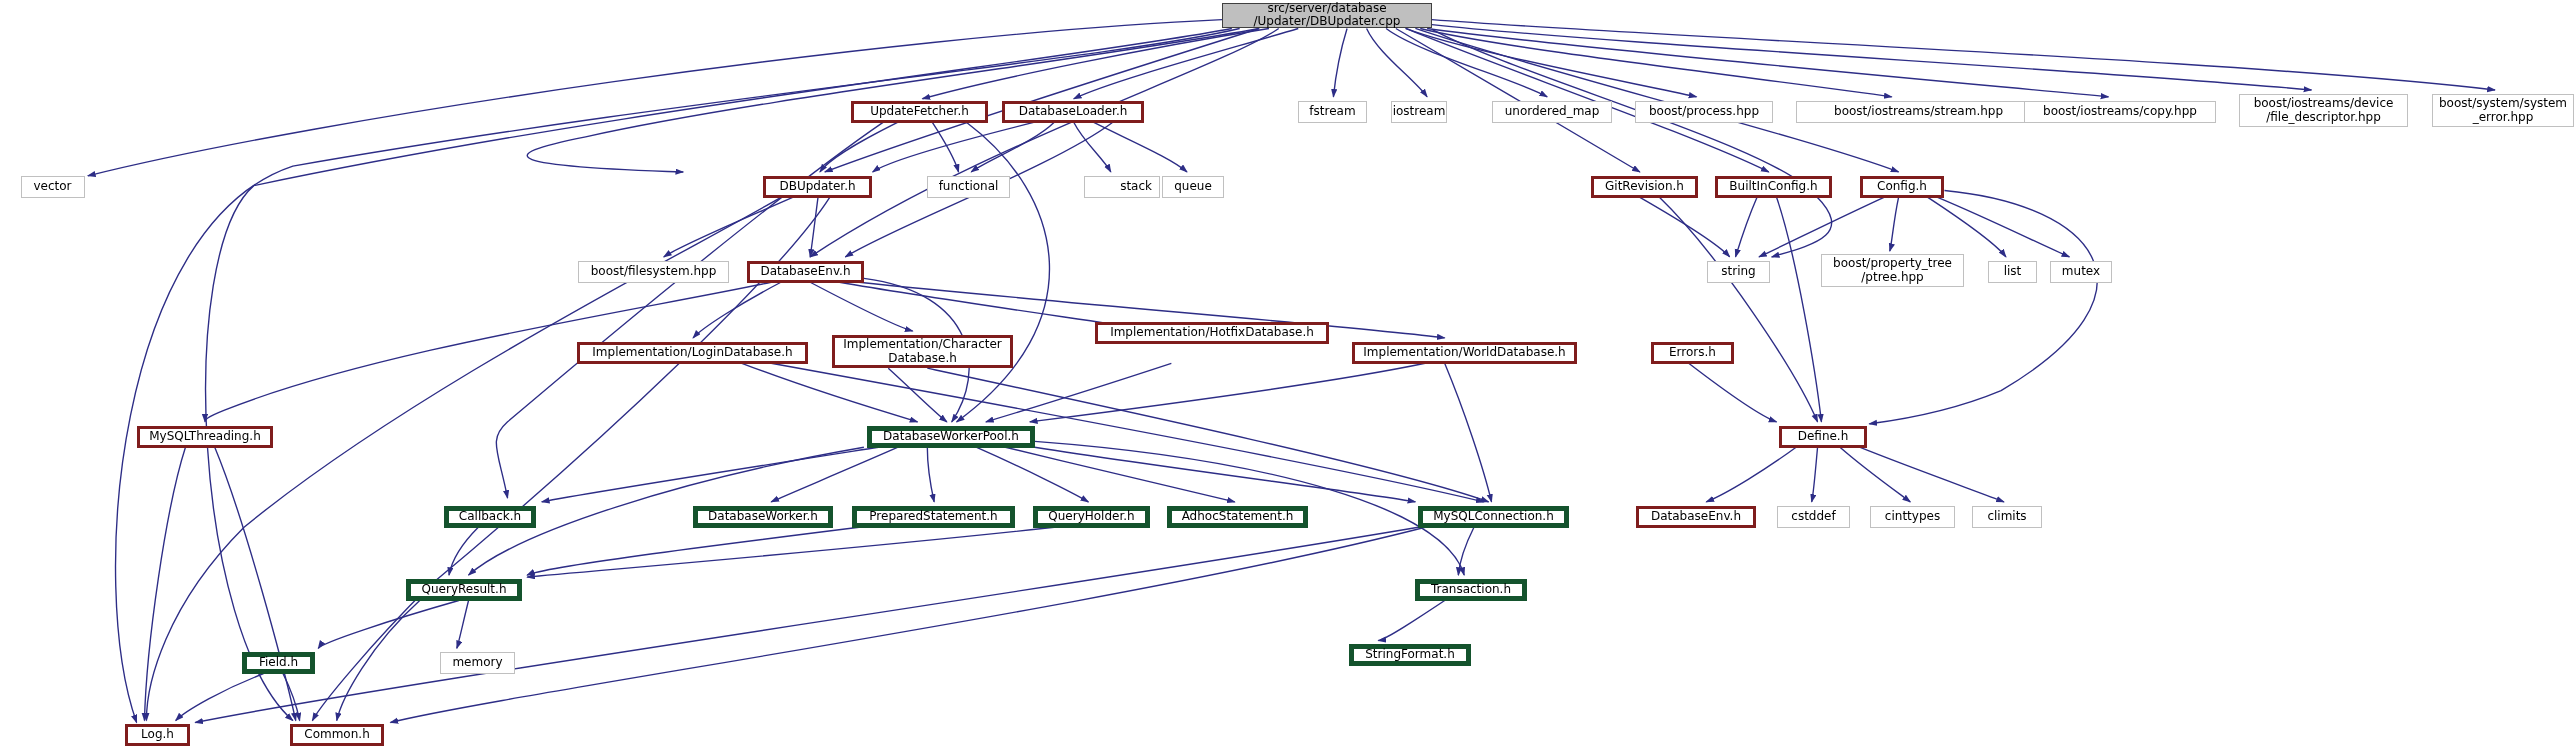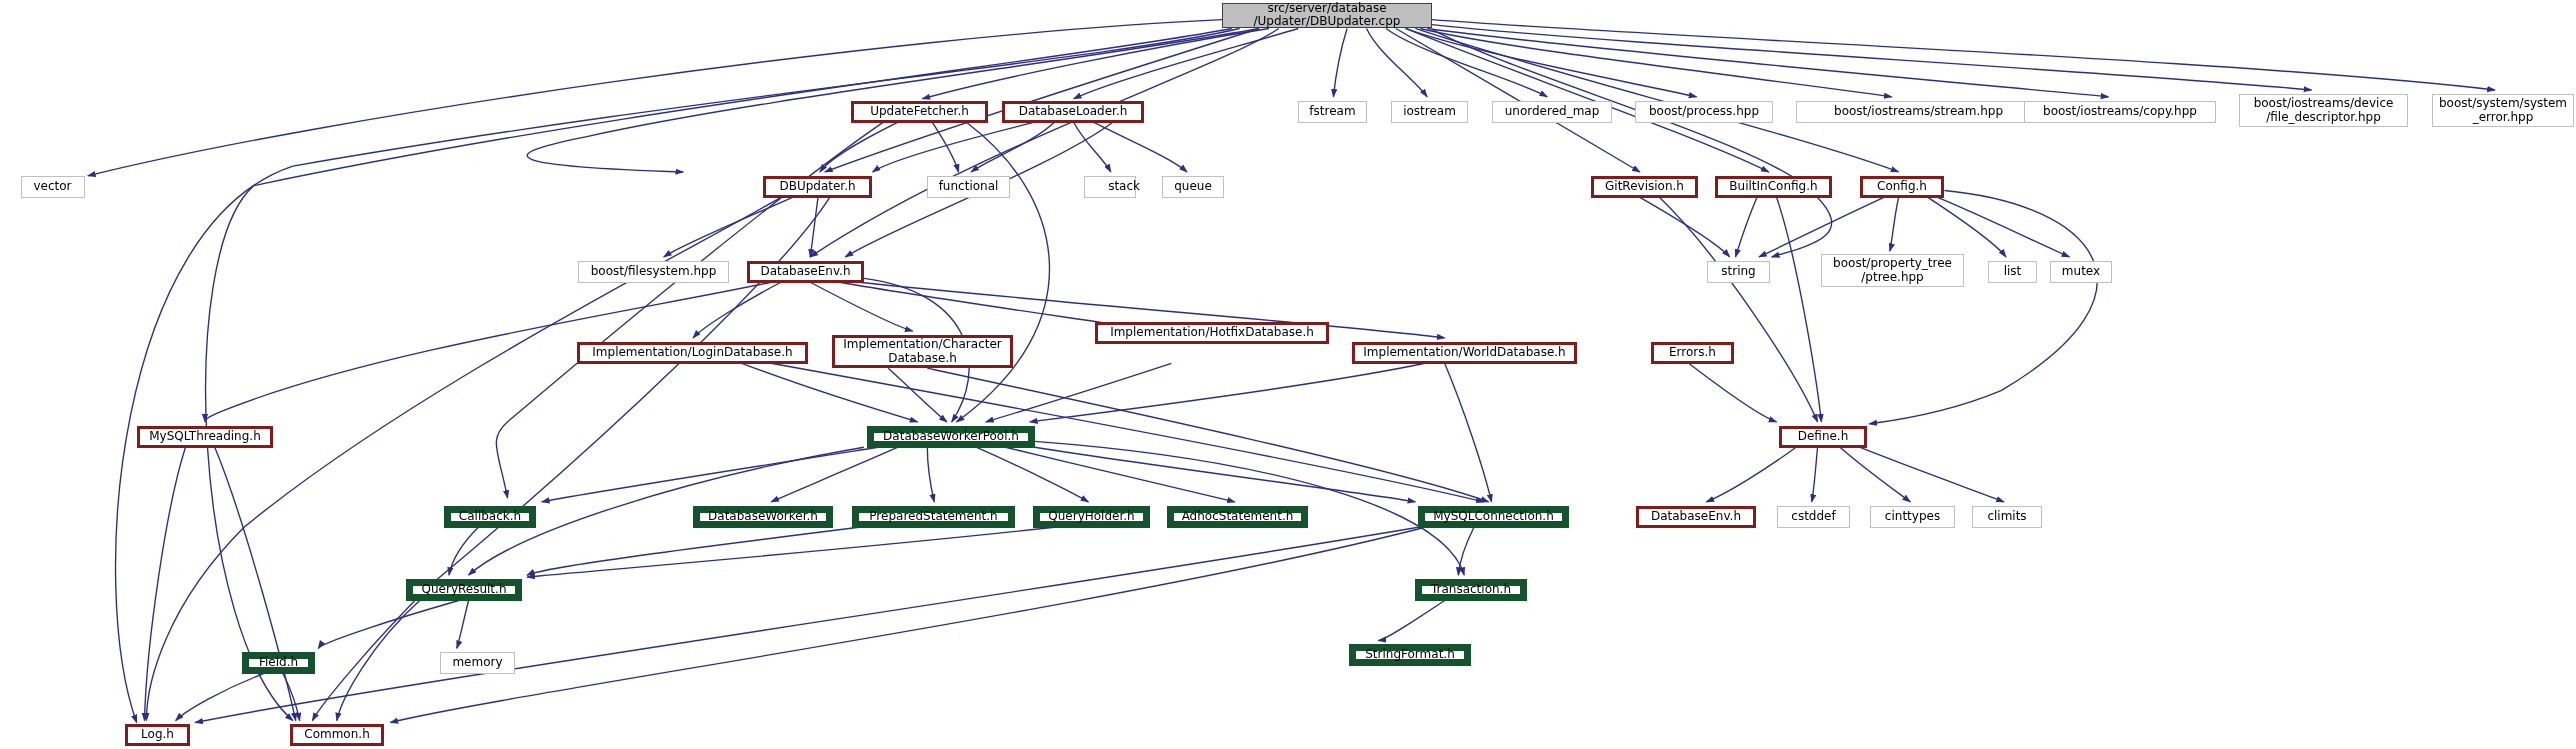--- a/index.html
+++ b/index.html
@@ -5,21 +5,21 @@
   html,body{margin:0;padding:0;background:#ffffff;}
   #canvas{position:relative;width:2576px;height:750px;background:#ffffff;
           font-family:"DejaVu Sans","Liberation Sans",sans-serif;overflow:hidden;}
   #edges{position:absolute;left:0;top:0;width:2576px;height:750px;}
   .node{position:absolute;box-sizing:border-box;display:flex;align-items:center;
         justify-content:center;text-align:center;background:#ffffff;
         border:1px solid #c0c0c0;color:#000000;font-size:12px;line-height:13.7px;
         white-space:pre-line;padding:0 3.9px;}
   .node.root{background:#bfbfbf;border:1px solid #404040;}
   .node.hdr{border:3px solid #7f1d1d;}
-  .node.red{border:7px solid #14532d;}
+  .node.red{border:5px solid #14532d;}
 </style>
 </head>
 <body>
 
 <div id="canvas">
   <svg id="edges" viewBox="0 0 2639 768" xmlns="http://www.w3.org/2000/svg">
     <defs>
       <marker id="ar" markerWidth="9" markerHeight="9" refX="8" refY="3.2" orient="auto" markerUnits="userSpaceOnUse">
         <path d="M0,0 L9,3.2 L0,6.4 z" fill="#2d2d86"></path>
       </marker>
@@ -118,33 +118,33 @@
       <path d="M1862,458 C1860,480 1858,505 1856,514"></path>
       <path d="M1885,458 C1910,480 1945,505 1957,514"></path>
       <path d="M1905,458 C1960,480 2030,505 2053,514"></path>
     </g>
   </svg>
 <div class="node root" style="left: 1222px; top: 2.9px; width: 210px; height: 25px;">src/server/database
 /Updater/DBUpdater.cpp</div>
     <div class="node hdr" style="left: 851px; top: 101px; width: 137px; height: 21.5px;">UpdateFetcher.h</div>
     <div class="node hdr" style="left: 1002px; top: 101px; width: 142px; height: 21.5px;">DatabaseLoader.h</div>
     <div class="node " style="left: 1298px; top: 101px; width: 69px; height: 21.5px;">fstream</div>
-    <div class="node " style="left: 1391px; top: 101px; width: 77px; height: 21.5px;">iostream</div>
+    <div class="node " style="left: 1391px; top: 101px; width: 56px; height: 21.5px;">iostream</div>
     <div class="node " style="left: 1492px; top: 101px; width: 120px; height: 21.5px;">unordered_map</div>
     <div class="node " style="left: 1635px; top: 101px; width: 138px; height: 21.5px;">boost/process.hpp</div>
     <div class="node " style="left: 1796px; top: 101px; width: 242px; height: 21.5px; padding-left: 7px;">boost/iostreams/stream.hpp</div>
     <div class="node " style="left: 2024px; top: 101px; width: 192px; height: 21.5px;">boost/iostreams/copy.hpp</div>
     <div class="node " style="left: 2239px; top: 94px; width: 169px; height: 33px;">boost/iostreams/device
 /file_descriptor.hpp</div>
     <div class="node " style="left: 2432px; top: 94px; width: 142px; height: 33px;">boost/system/system
 _error.hpp</div>
     <div class="node " style="left: 20.5px; top: 176px; width: 64px; height: 21.5px;">vector</div>
     <div class="node hdr" style="left: 763px; top: 176px; width: 109px; height: 21.5px;">DBUpdater.h</div>
     <div class="node " style="left: 927px; top: 176px; width: 83px; height: 21.5px;">functional</div>
-    <div class="node " style="left: 1084px; top: 176px; width: 52px; height: 21.5px; padding-left: 32px;">stack</div>
+    <div class="node " style="left: 1084px; top: 176px; width: 76px; height: 21.5px; padding-left: 32px;">stack</div>
     <div class="node " style="left: 1162px; top: 176px; width: 62px; height: 21.5px;">queue</div>
     <div class="node hdr" style="left: 1591px; top: 176px; width: 107px; height: 21.5px;">GitRevision.h</div>
     <div class="node hdr" style="left: 1715px; top: 176px; width: 117px; height: 21.5px;">BuiltInConfig.h</div>
     <div class="node hdr" style="left: 1860px; top: 176px; width: 84px; height: 21.5px;">Config.h</div>
     <div class="node " style="left: 578px; top: 261px; width: 151px; height: 21.5px;">boost/filesystem.hpp</div>
     <div class="node hdr" style="left: 747px; top: 261px; width: 117px; height: 21.5px;">DatabaseEnv.h</div>
     <div class="node " style="left: 1707px; top: 261px; width: 63px; height: 21.5px;">string</div>
     <div class="node " style="left: 1821px; top: 254px; width: 143px; height: 33px;">boost/property_tree
 /ptree.hpp</div>
     <div class="node " style="left: 1988px; top: 261px; width: 49px; height: 21.5px;">list</div>

